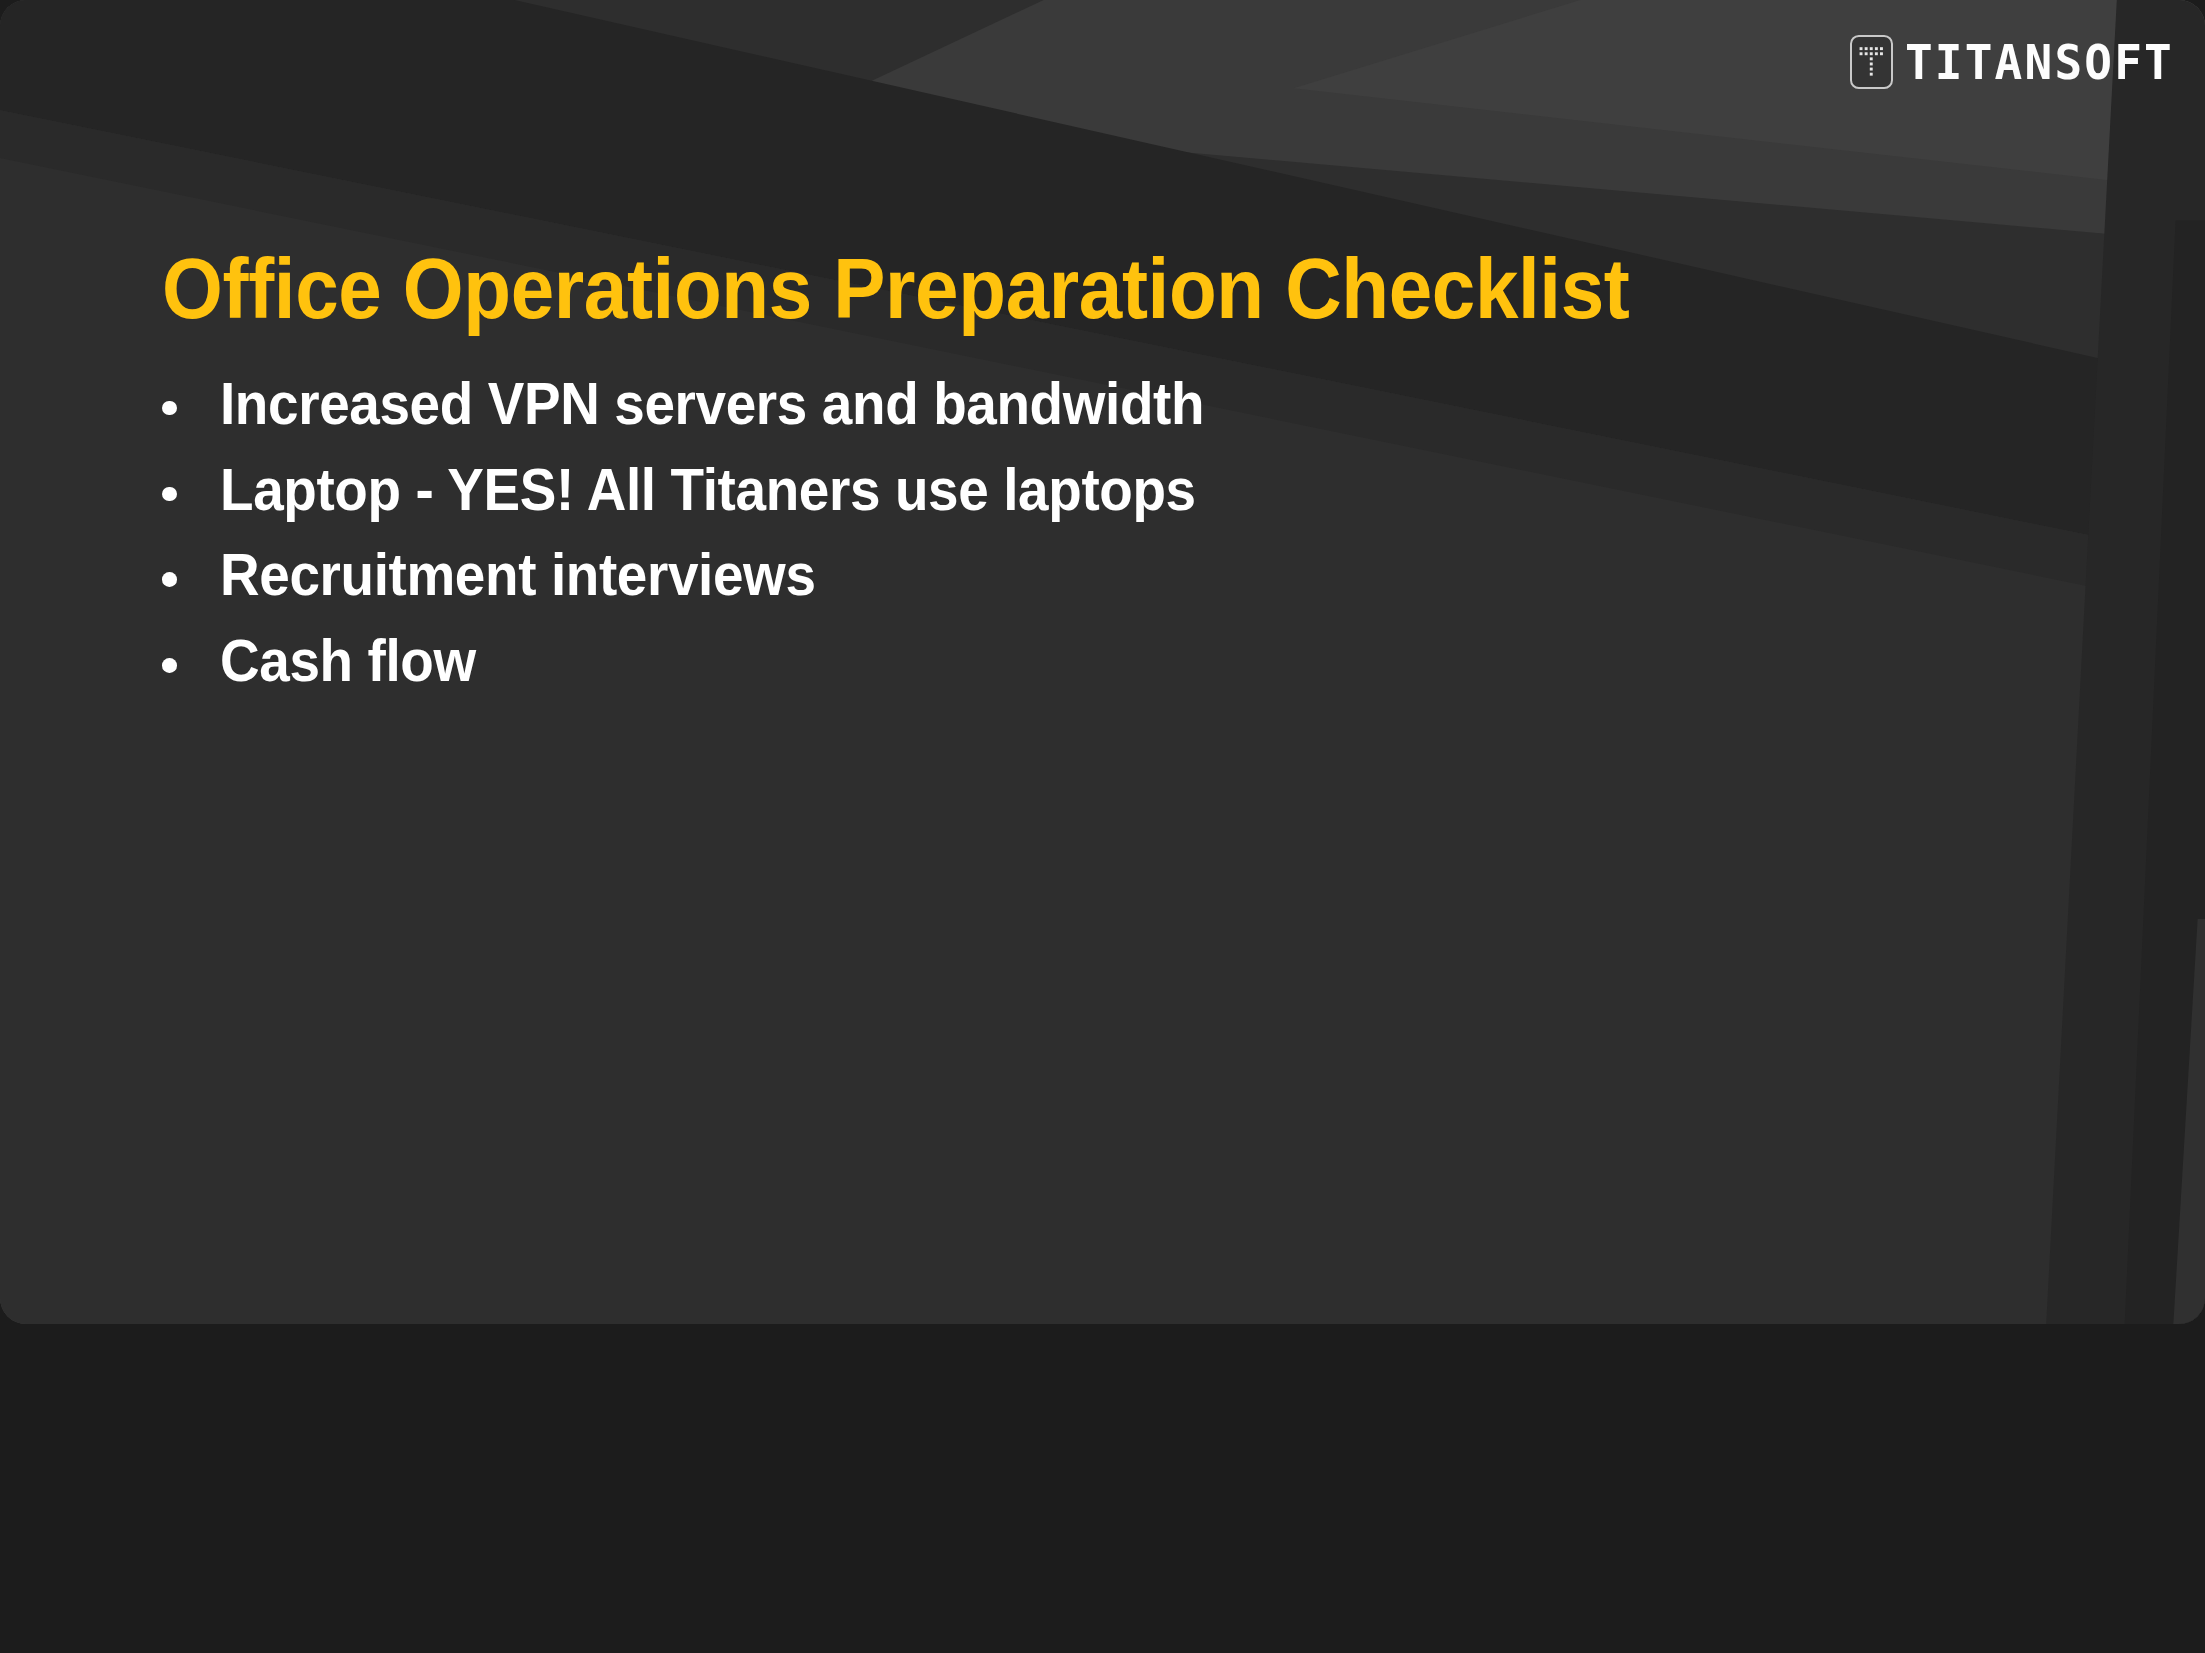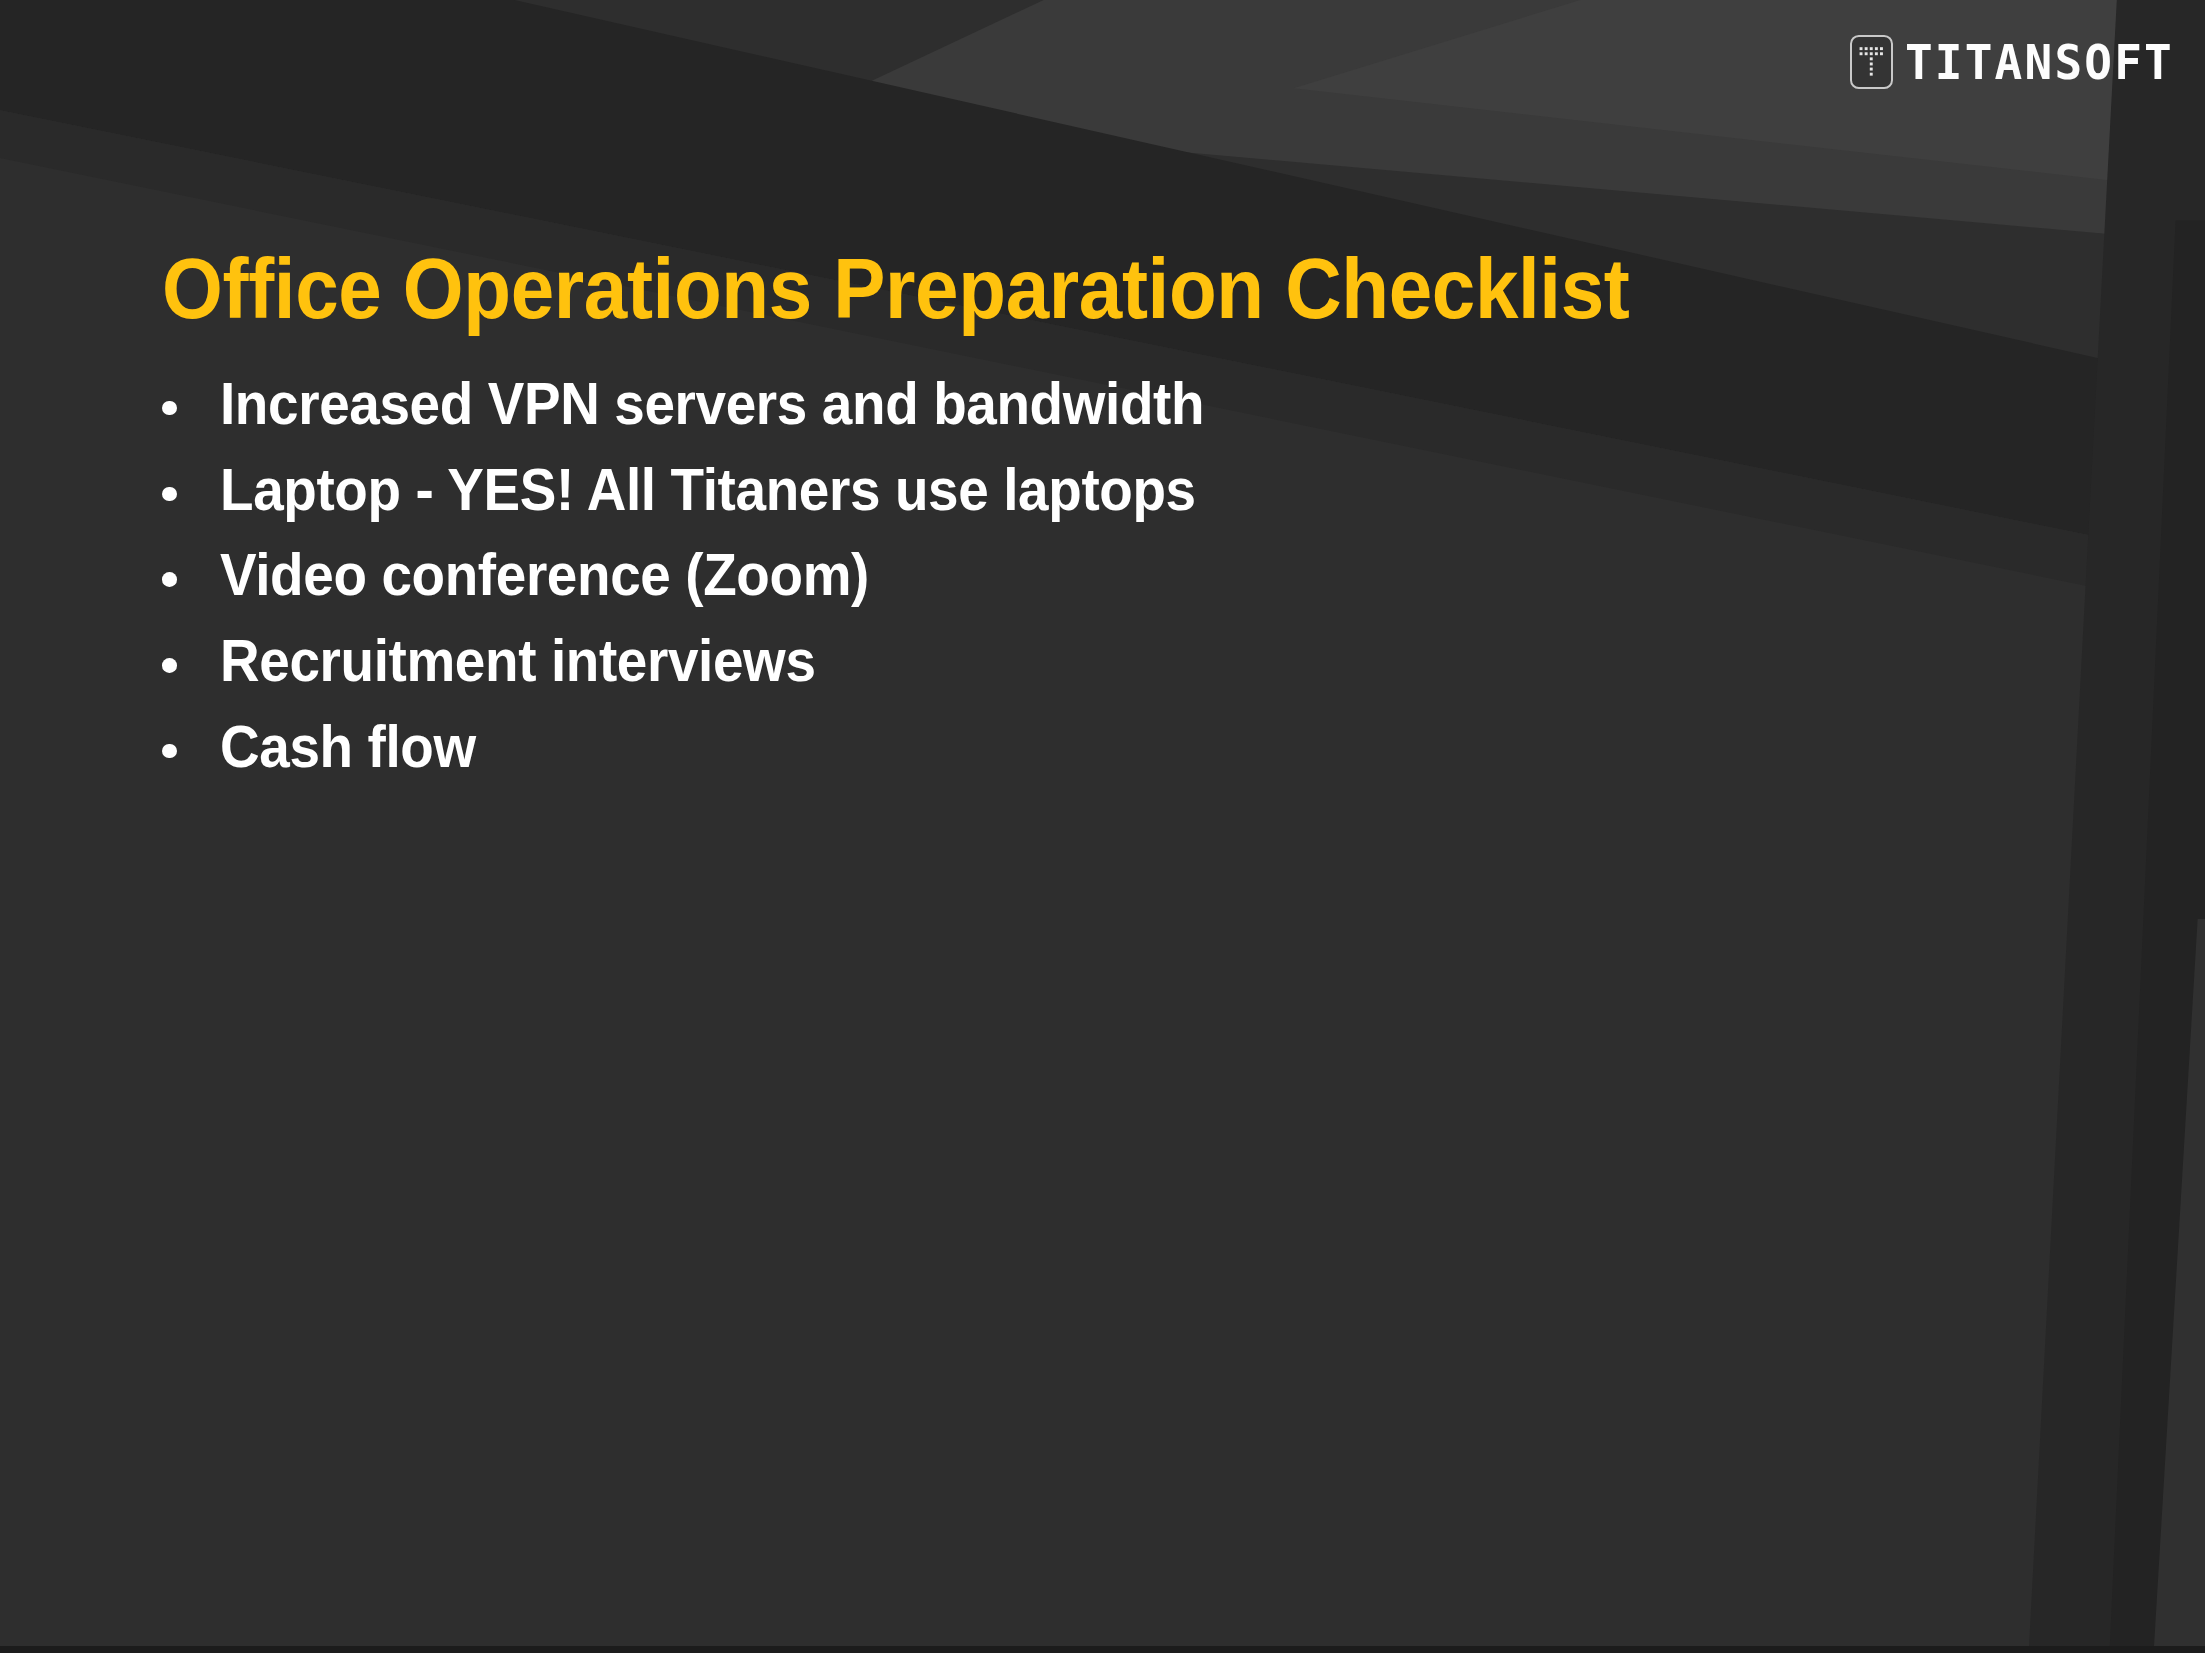--- a/index.html
+++ b/index.html
@@ -3,24 +3,25 @@
 <meta charset="utf-8">
 <style>
   html, body {
     margin: 0;
     padding: 0;
     background: #1c1c1c;
   }
   #slide {
     position: relative;
     width: 2205px;
-    height: 1646px;
+    height: 1324px;
     overflow: hidden;
     background: #404040;
     font-family: "Liberation Sans", sans-serif;
+    border-radius: 26px;
   }
 
   
   .bg-layer {
     position: absolute;
     top: 0; left: 0;
     width: 2205px;
     height: 1654px;
     pointer-events: none;
   }
@@ -160,24 +161,20 @@
         <li class="bullet-row">
           <span class="bullet-dot"></span>
           <span class="bullet-text">Increased VPN servers and bandwidth</span>
         </li>
         <li class="bullet-row">
           <span class="bullet-dot"></span>
           <span class="bullet-text">Laptop - YES! All Titaners use laptops</span>
         </li>
         <li class="bullet-row">
           <span class="bullet-dot"></span>
-          <span class="bullet-text">Video conference (Zoom)</span>
-        </li>
-        <li class="bullet-row">
-          <span class="bullet-dot"></span>
           <span class="bullet-text">Recruitment interviews</span>
         </li>
         <li class="bullet-row">
           <span class="bullet-dot"></span>
           <span class="bullet-text">Cash flow</span>
         </li>
       </ul>
   </div>
 
 </div>

